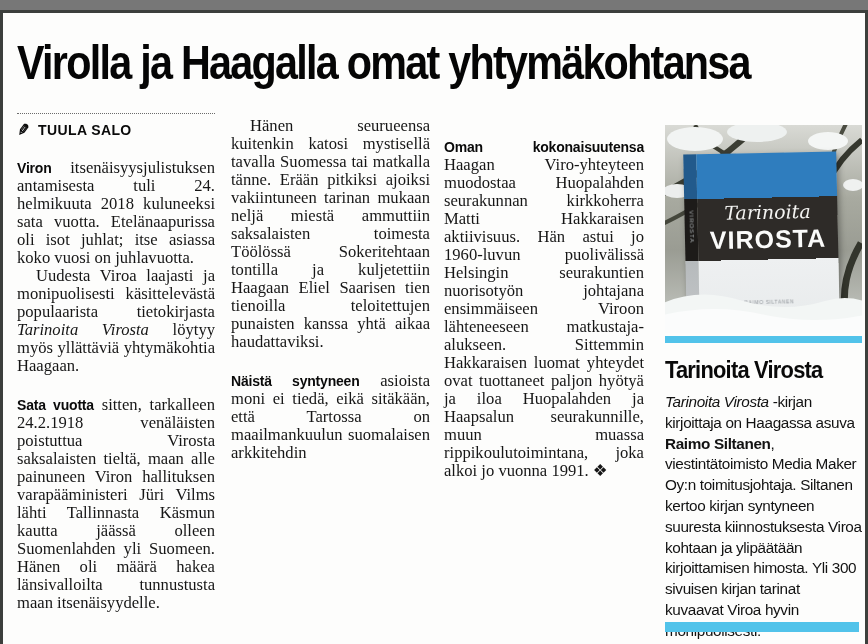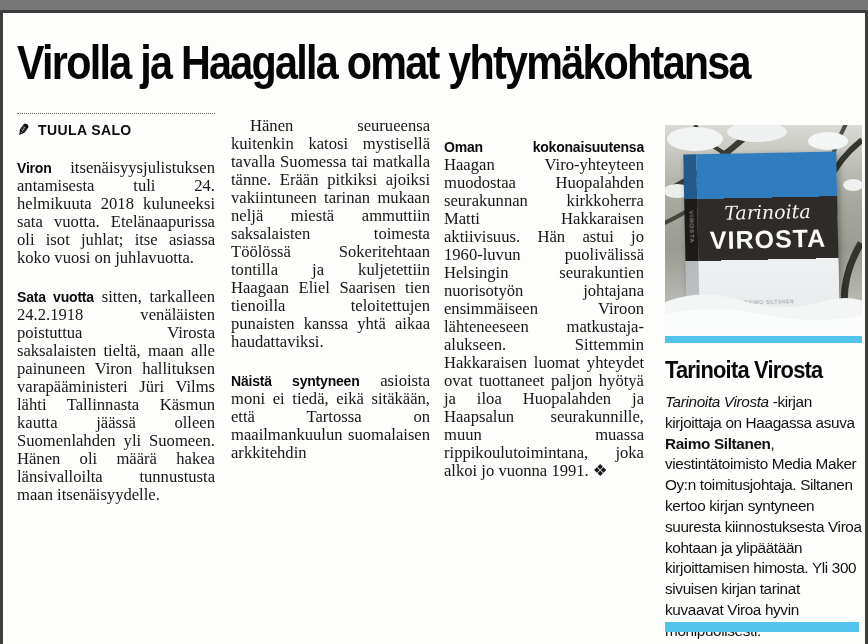--- a/index.html
+++ b/index.html
@@ -95,20 +95,21 @@
 
   <h1 class="headline">Virolla ja Haagalla omat yhtymäkohtansa</h1>
 
   <div class="col col1">
     <div class="byline">
       <span class="pen">✎</span>
       <span>TUULA SALO</span>
     </div>
     <div>
         <p class="para"><span class="lead">Viron</span><span> itsenäisyysjulistuksen antamisesta tuli 24. helmikuuta 2018 kuluneeksi sata vuotta. Etelänaapurissa oli isot juhlat; itse asiassa koko vuosi on juhlavuotta.</span></p>
+        <p class="para indent"><span>Uudesta Viroa laajasti ja monipuolisesti käsittelevästä populaarista tietokirjasta </span><span class="italic">Tarinoita Virosta</span><span> löytyy myös yllättäviä yhtymäkohtia Haagaan.</span></p>
         <p class="para section"><span class="lead">Sata vuotta</span><span> sitten, tarkalleen 24.2.1918 venäläisten poistuttua Virosta saksalaisten tieltä, maan alle painuneen Viron hallituksen varapääministeri </span><span class="bold">Jüri Vilms</span><span> lähti Tallinnasta Käsmun kautta jäässä olleen Suomenlahden yli Suomeen. Hänen oli määrä hakea länsivalloilta tunnustusta maan itsenäisyydelle.</span></p>
       </div>
   </div>
 
   <div class="col col2">
       <p class="para indent"><span>Hänen seurueensa kuitenkin katosi mystisellä tavalla Suomessa tai matkalla tänne. Erään pitkiksi ajoiksi vakiintuneen tarinan mukaan neljä miestä ammuttiin saksalaisten toimesta Töölössä Sokeritehtaan tontilla ja kuljetettiin Haagaan Eliel Saarisen tien tienoilla teloitettujen punaisten kanssa yhtä aikaa haudattaviksi.</span></p>
       <p class="para section"><span class="lead">Näistä syntyneen</span><span> asioista moni ei tiedä, eikä sitäkään, että Tartossa on maailmankuulun suomalaisen arkkitehdin </span></p>
     </div>
 
   <div class="col col3">

